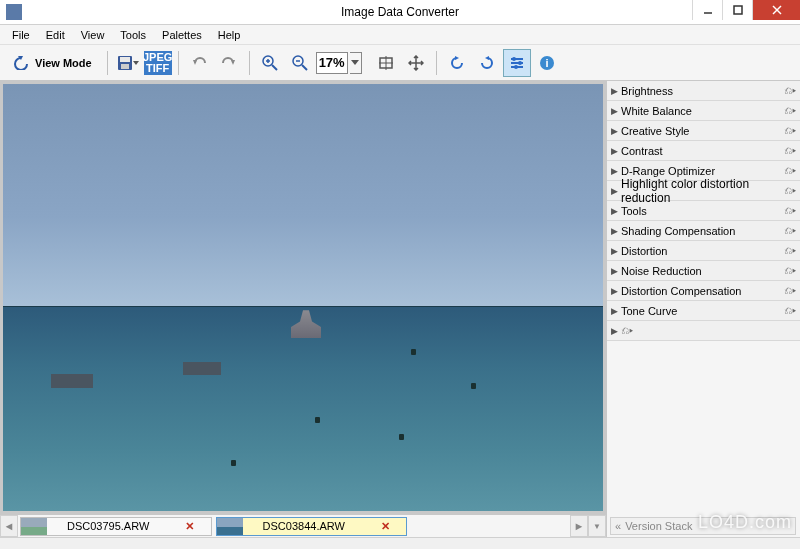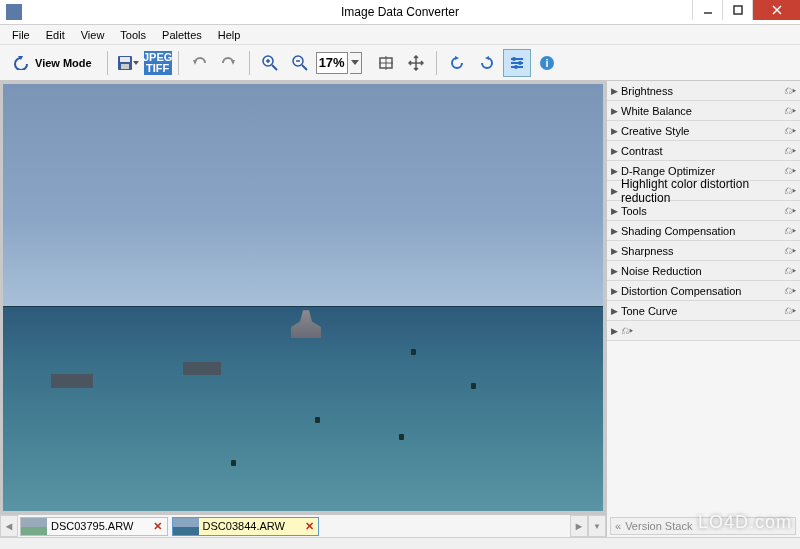--- a/index.html
+++ b/index.html
@@ -38,21 +38,21 @@
 .buoy { position: absolute; width: 5px; height: 6px; background: #1a3030; border-radius: 1px; }
 
 .side-panel { position: absolute; top: 81px; right: 0; width: 194px; bottom: 12px; background: #f5f5f5; border-left: 1px solid #c8c8c8; overflow-y: auto; }
 .panel-row { height: 20px; display: flex; align-items: center; border-bottom: 1px solid #d8d8d8; padding: 0 4px; cursor: pointer; background: #f0f0f0; }
 .panel-row .tri { width: 8px; color: #555; font-size: 9px; }
 .panel-row .label { flex: 1; padding-left: 2px; color: #000; }
 .panel-row .reset { width: 14px; color: #666; font-size: 10px; text-align: right; }
 
 .thumbbar { position: absolute; left: 0; right: 194px; bottom: 12px; height: 23px; background: #f5f5f5; border-top: 1px solid #c8c8c8; display: flex; align-items: center; }
 .thumb-nav { width: 18px; height: 100%; display: flex; align-items: center; justify-content: center; border: 1px solid #d0d0d0; background: #eee; cursor: pointer; color: #888; }
-.thumb-item { display: flex; align-items: center; height: 19px; margin: 0 2px; padding-right: 4px; border: 1px solid #c0c0c0; background: #f8f8f8; cursor: pointer; }
+.thumb-item { display: flex; align-items: center; height: 19px; margin: 0 2px; padding-right: 16px; border: 1px solid #c0c0c0; background: #f8f8f8; cursor: pointer; gap: 16px; }
 .thumb-item.active { border-color: #5a9ad0; background: #fef9c3; }
 .thumb-img { width: 26px; height: 17px; margin-right: 4px; }
 .thumb-close { margin-left: 20px; color: #c03020; font-weight: bold; font-size: 11px; }
 
 .statusbar { position: absolute; left: 0; right: 0; bottom: 0; height: 12px; background: #f0f0f0; border-top: 1px solid #d0d0d0; }
 .watermark { position: absolute; right: 8px; bottom: 16px; color: rgba(255,255,255,.85); font-size: 18px; font-weight: 300; letter-spacing: 1px; text-shadow: 0 0 4px rgba(0,0,0,.4); pointer-events: none; }
 .version-stack { position: absolute; right: 4px; bottom: 14px; width: 186px; height: 18px; background: #f0f0f0; border: 1px solid #d0d0d0; display: flex; align-items: center; padding: 0 4px; color: #888; font-size: 10px; gap: 4px; }
 
 svg { display: block; }
 </style>
@@ -249,21 +249,21 @@
       <span class="label">Tools</span>
       <span class="reset">⎌▸</span>
     </div>
   <div class="panel-row">
       <span class="tri">▶</span>
       <span class="label">Shading Compensation</span>
       <span class="reset">⎌▸</span>
     </div>
   <div class="panel-row">
       <span class="tri">▶</span>
-      <span class="label">Sharpness</span>
+      <span class="label">Distortion</span>
       <span class="reset">⎌▸</span>
     </div>
   <div class="panel-row">
       <span class="tri">▶</span>
       <span class="label">Noise Reduction</span>
       <span class="reset">⎌▸</span>
     </div>
   <div class="panel-row">
       <span class="tri">▶</span>
       <span class="label">Distortion Compensation</span>

